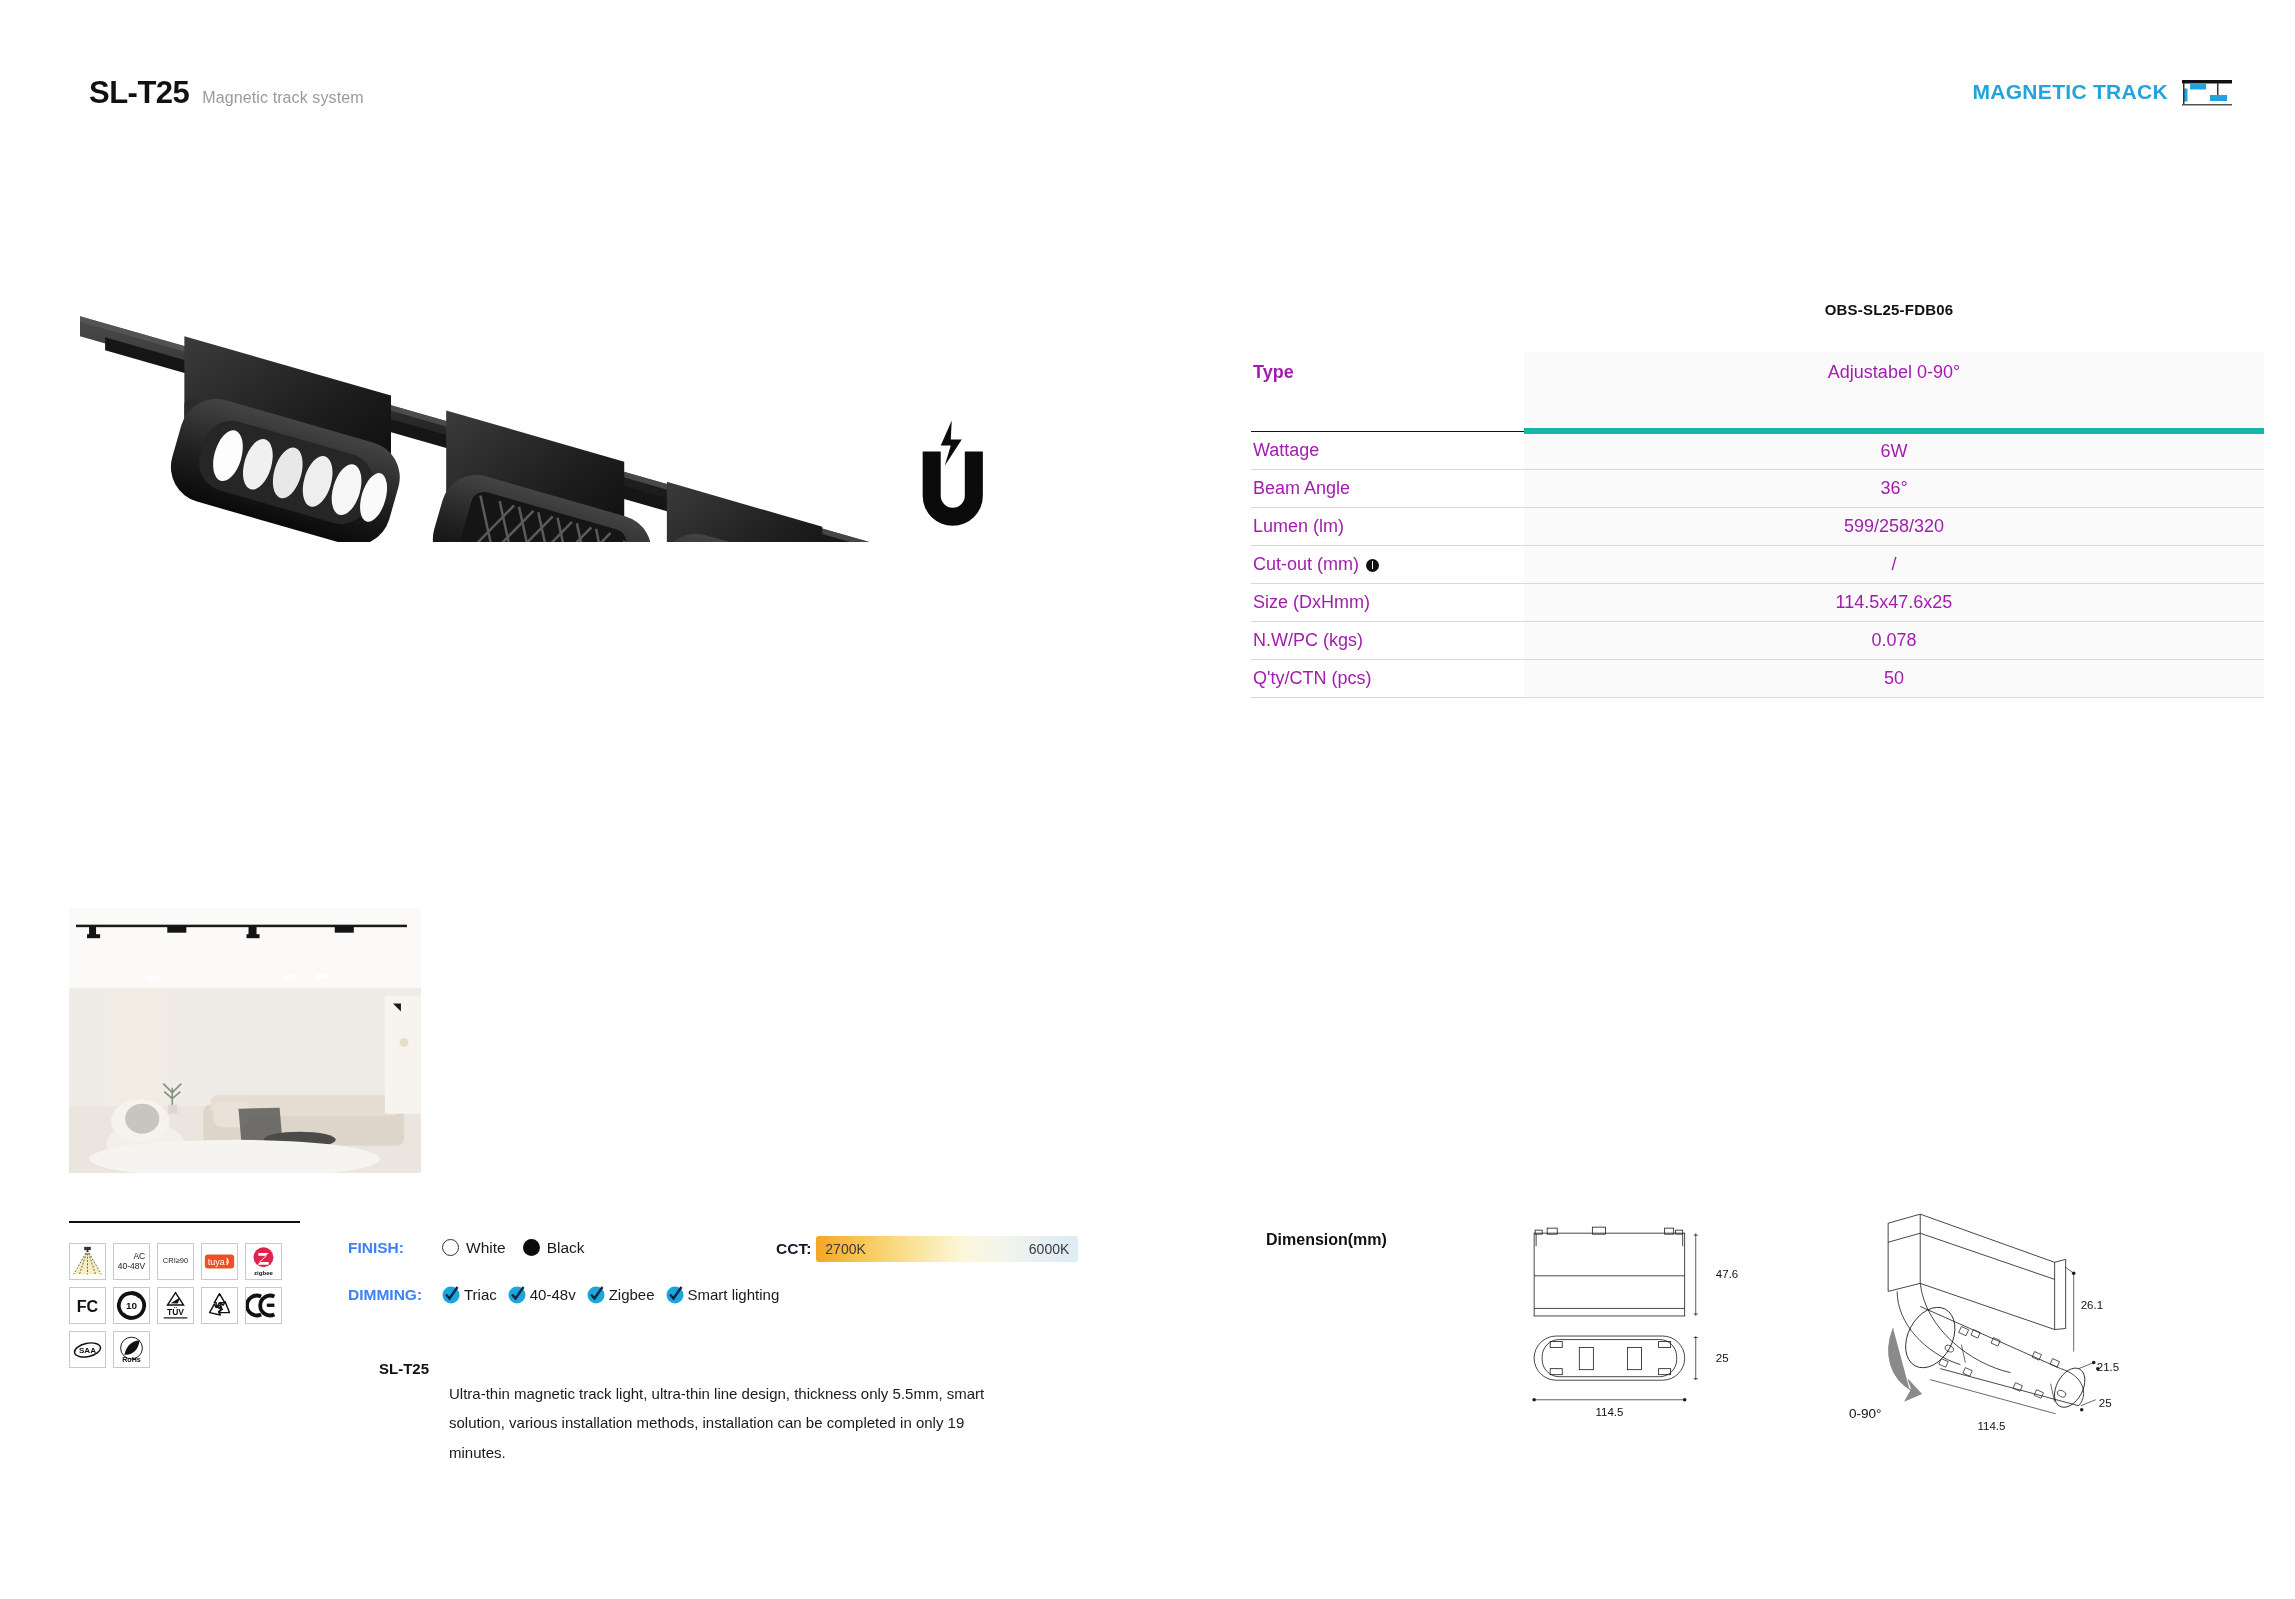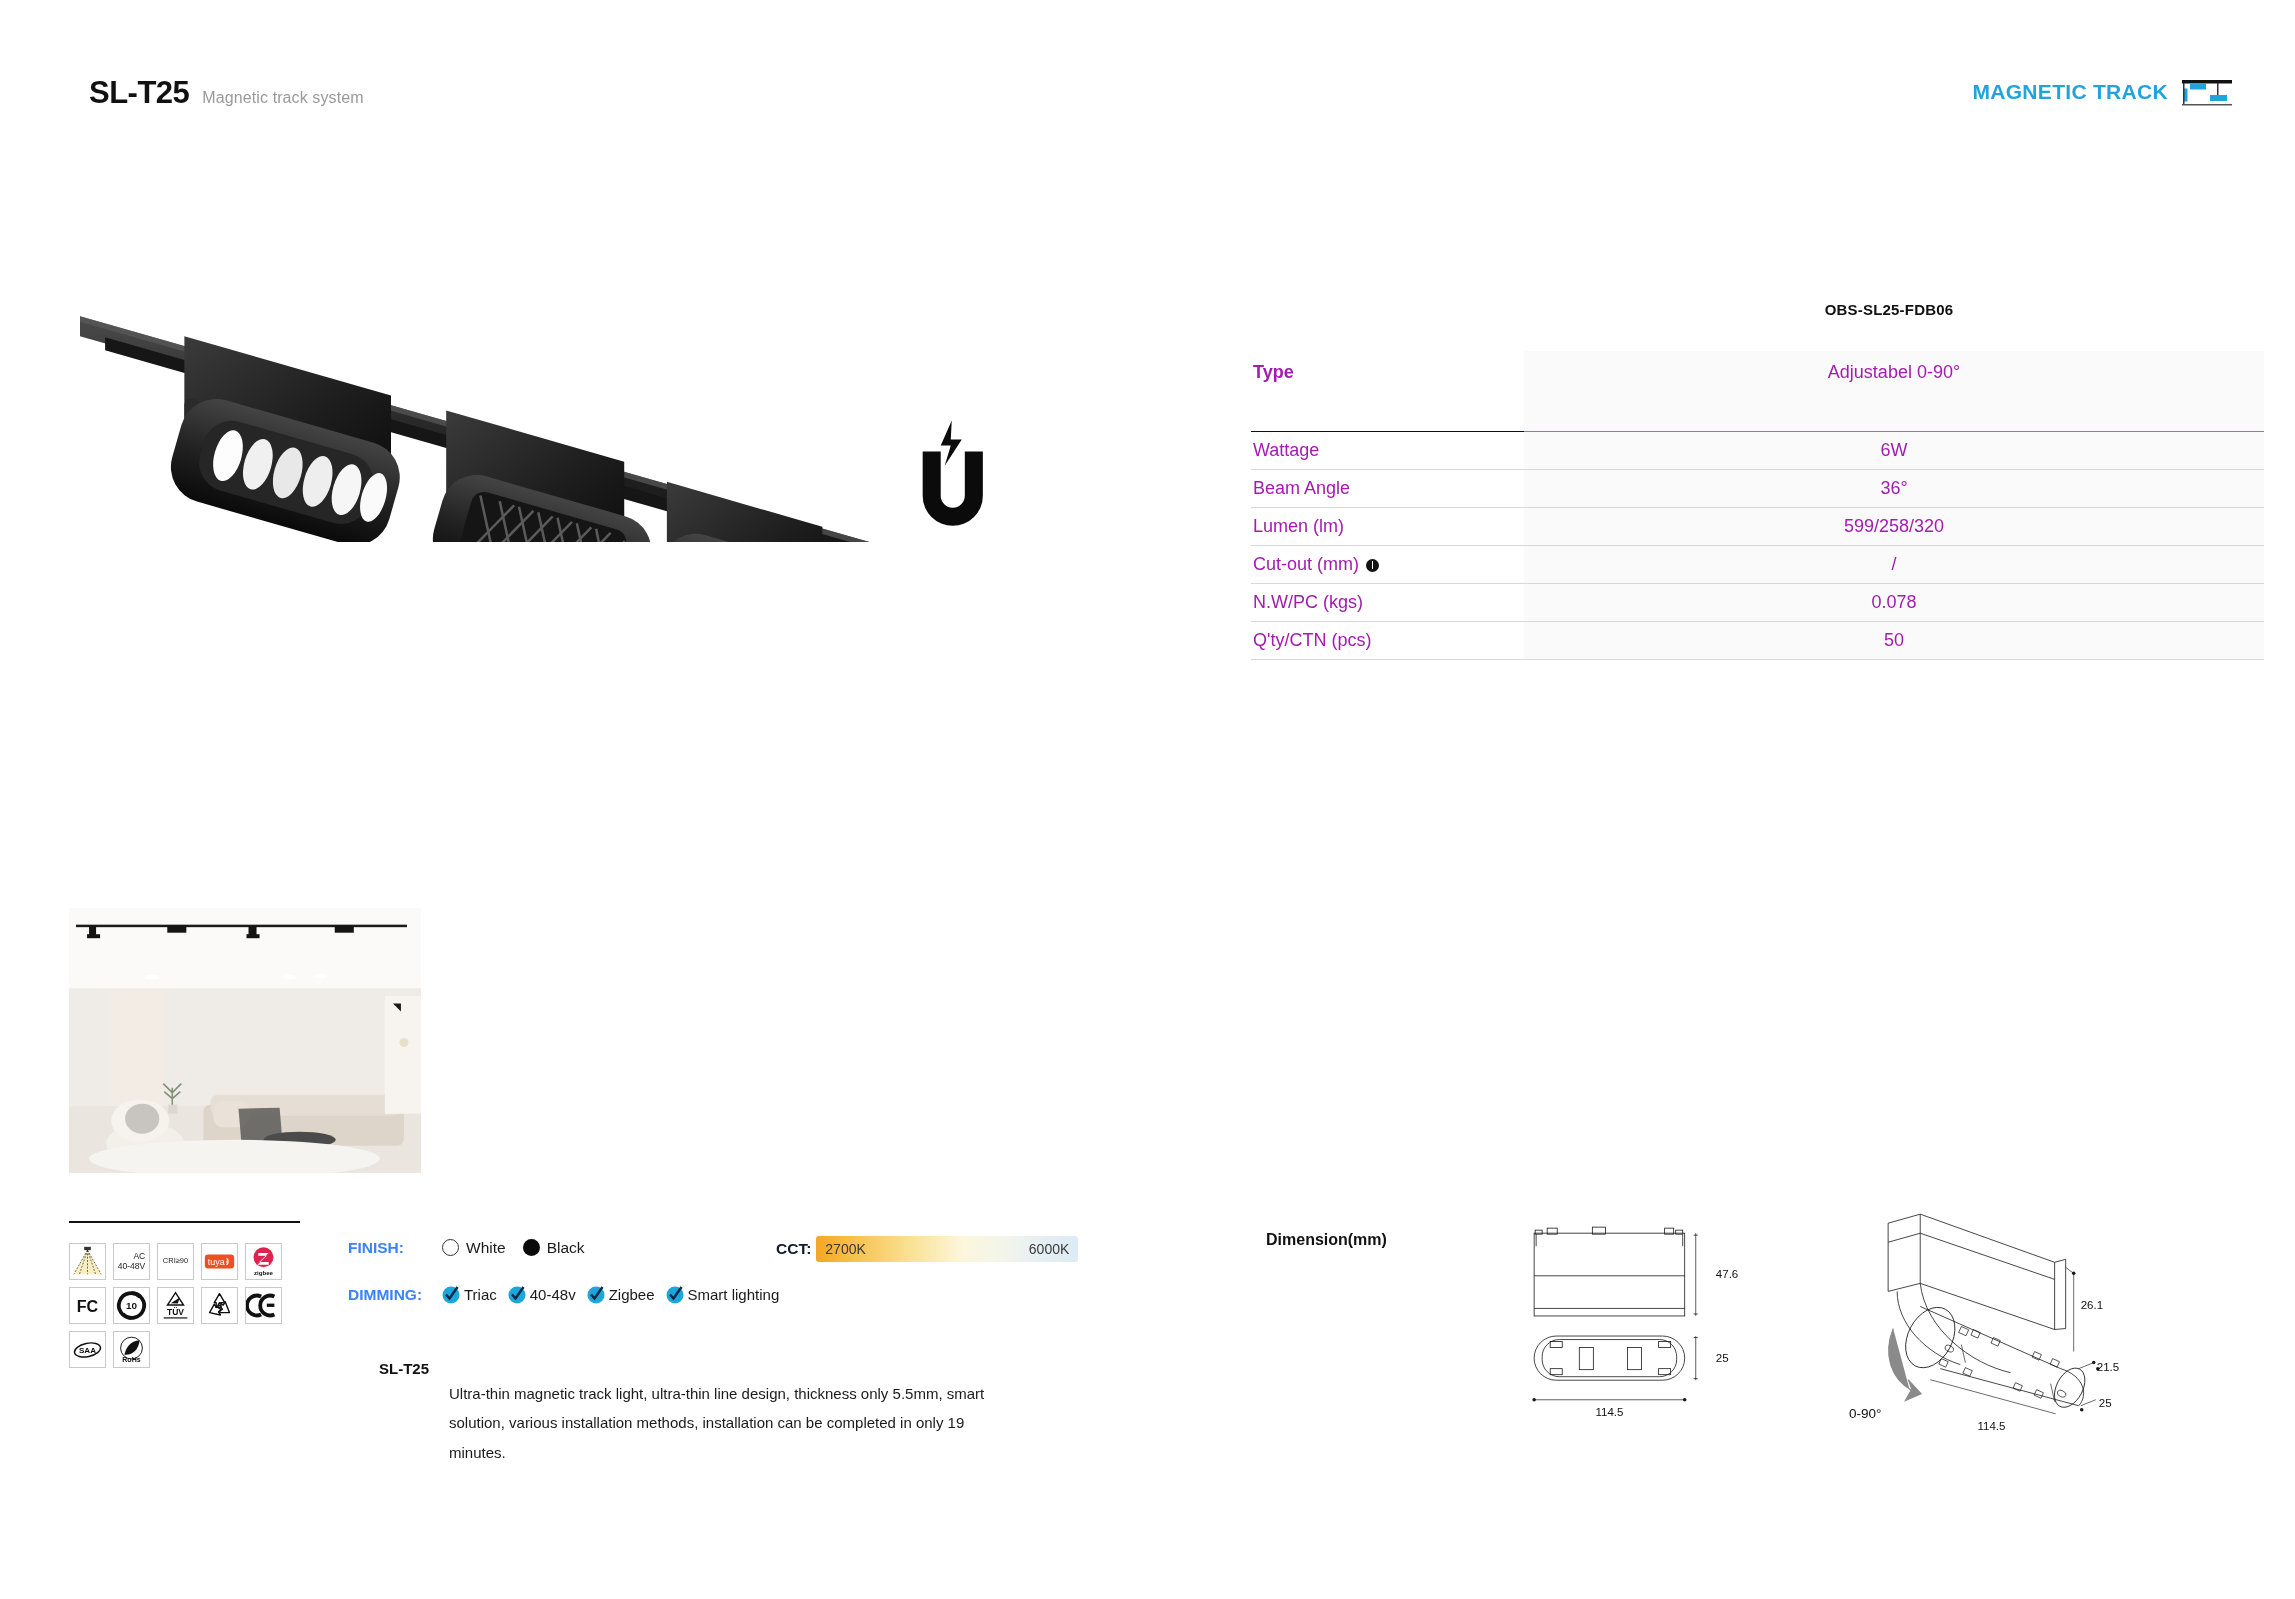--- a/index.html
+++ b/index.html
@@ -24,21 +24,21 @@
   .spec-code { text-align:center; font-size:15px; font-weight:bold; color:#111;
       padding-left:263px; margin-bottom:33px; letter-spacing:0.2px; }
   .spec table { width:100%; border-collapse:collapse; table-layout:fixed; }
   .spec col.c1 { width:273px; }
   .spec col.c2 { width:740px; }
   .spec td { font-size:18px; color:#a21caf; }
   .spec td.k { padding:5px 0 5px 2px; }
   .spec td.v { text-align:center; background:#fafafa; }
   .spec tr.type-row td { height:80px; vertical-align:top; padding-top:11px; }
   .spec tr.type-row td.k { font-weight:bold; border-bottom:1.5px solid #111; }
-  .spec tr.type-row td.v { border-bottom:1px solid #14b8a6; }
+  .spec tr.type-row td.v { border-bottom:6px solid #14b8a6; }
   .spec tr.d td { border-bottom:1px solid #d8d8d8; height:38px; }
   .spec tr.d:last-child td { border-bottom:1px solid #d8d8d8; }
   .info-dot { display:inline-block; width:13px; height:13px; border-radius:50%;
       background:#111; margin-left:7px; position:relative; top:2px; }
   .info-dot::after { content:""; position:absolute; left:5.5px; top:2.5px;
       width:1.5px; height:8px; background:#fff; }
 
   
   .photo { position:absolute; left:69px; top:908px; width:352px; height:265px;
       overflow:hidden; }
@@ -200,20 +200,24 @@
       </tr>
       <tr class="d">
         <td class="k">Lumen (lm)</td>
         <td class="v">599/258/320</td>
       </tr>
       <tr class="d">
         <td class="k"><span>Cut-out (mm)</span><span class="info-dot"></span></td>
         <td class="v">/</td>
       </tr>
       <tr class="d">
+        <td class="k">Size (DxHmm)</td>
+        <td class="v">114.5x47.6x25</td>
+      </tr>
+      <tr class="d">
         <td class="k">N.W/PC (kgs)</td>
         <td class="v">0.078</td>
       </tr>
       <tr class="d">
         <td class="k">Q'ty/CTN (pcs)</td>
         <td class="v">50</td>
       </tr>
     </tbody>
   </table>
 </div>

